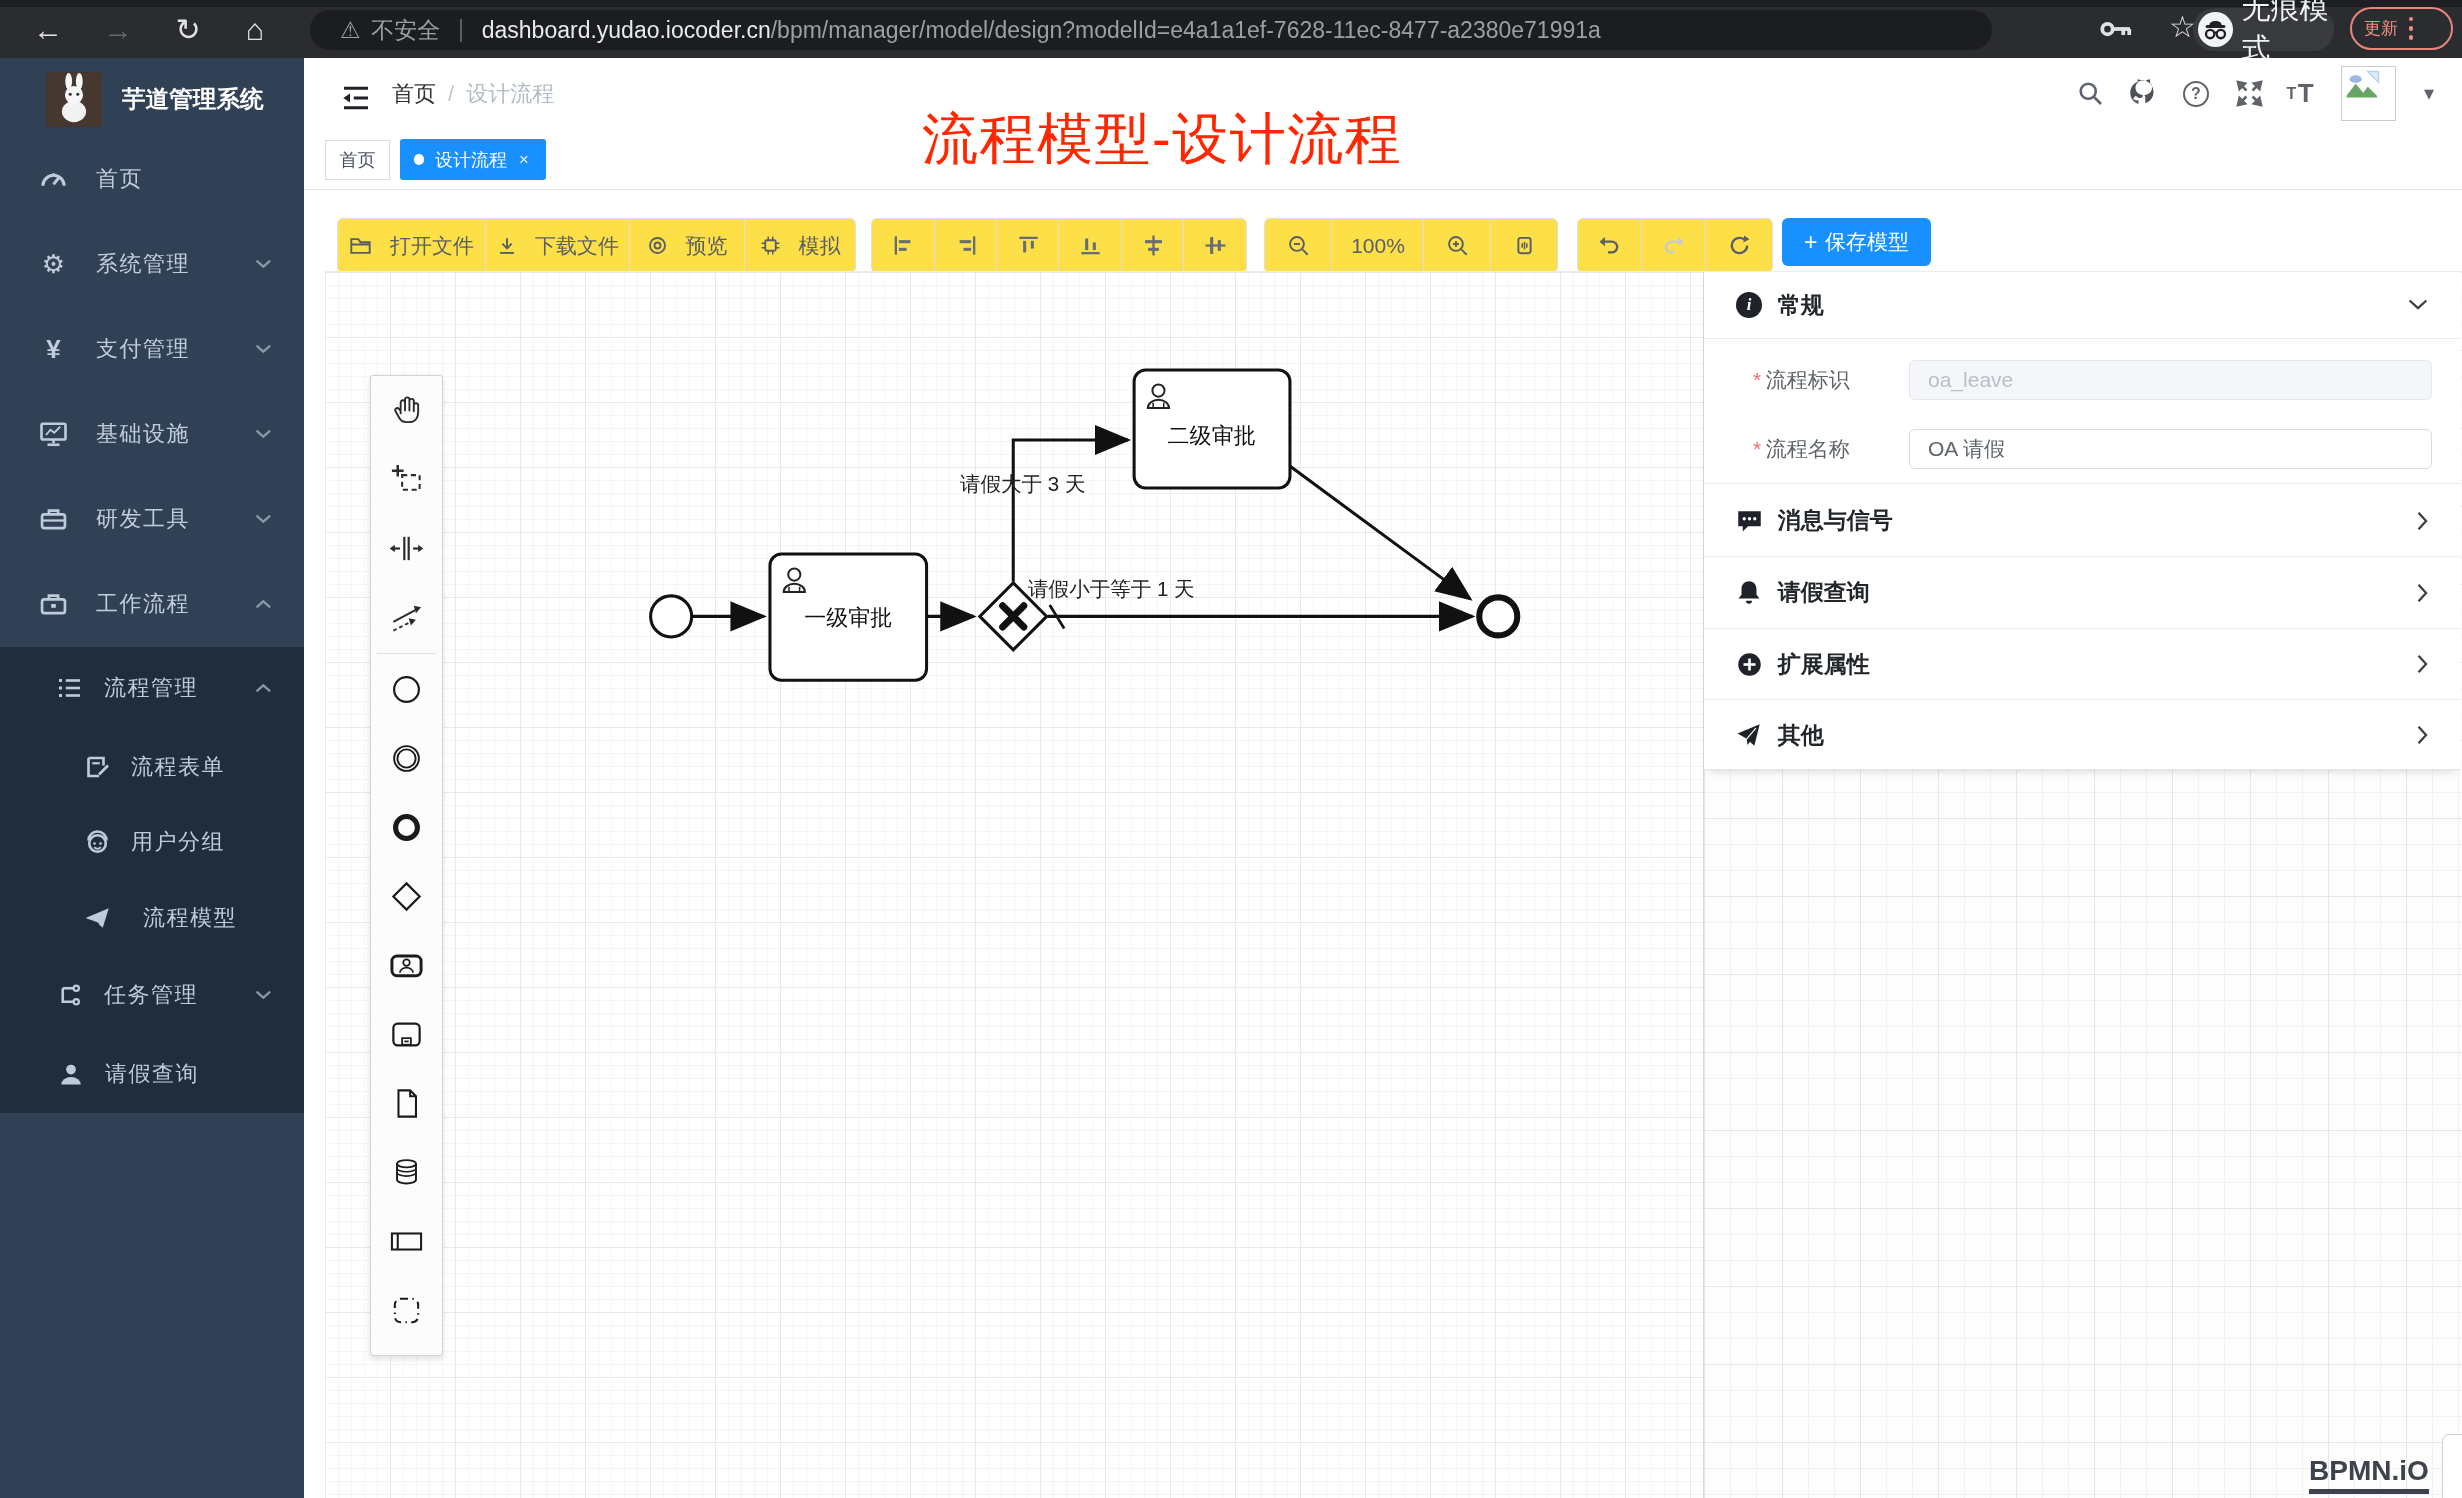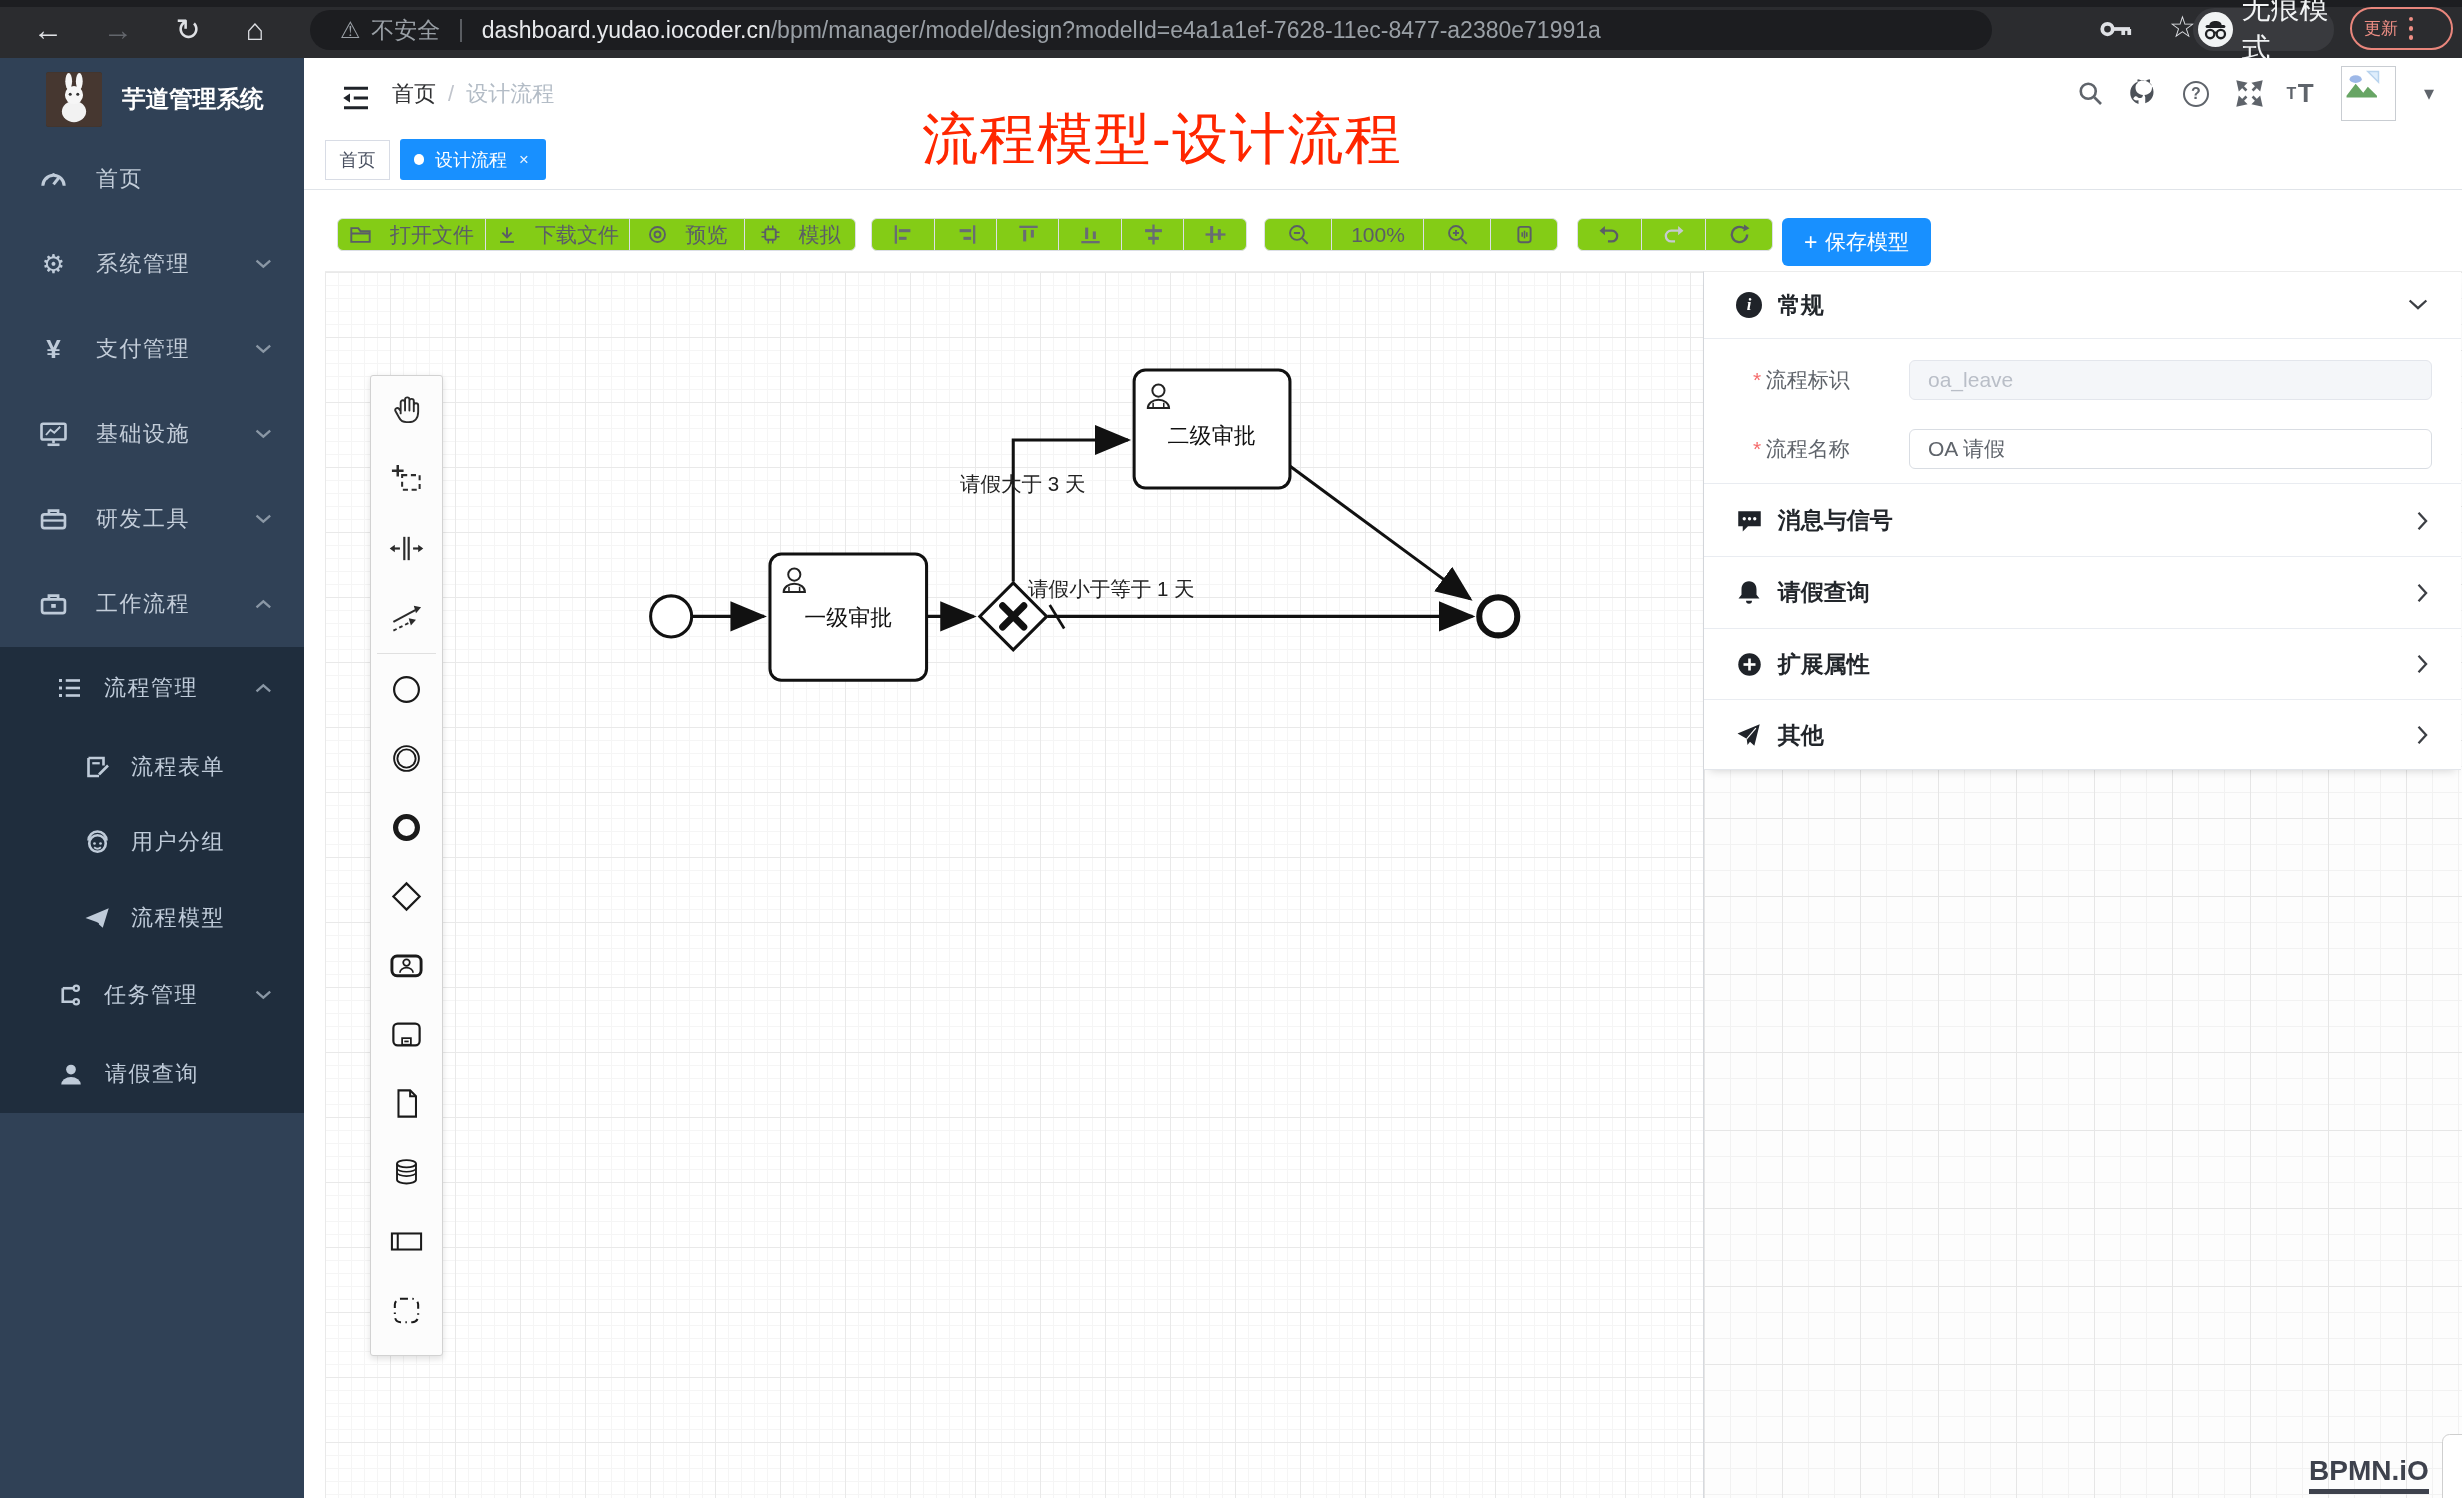--- a/index.html
+++ b/index.html
@@ -60,21 +60,21 @@
   #tab-home{position:absolute;left:21px;top:10.6px;width:65px;height:40px;border:1.5px solid #d8dce5;box-sizing:border-box;background:#fff;color:#495060;font-size:18px;display:flex;align-items:center;justify-content:center;}
   #tab-active{position:absolute;left:96px;top:10px;width:146px;height:41px;background:#1890ff;border-radius:3px;color:#fff;font-size:18px;display:flex;align-items:center;}
   #tab-active .dot{width:10.6px;height:10.6px;border-radius:50%;background:#fff;margin:0 10.6px 0 13.7px;font-size:0;}
   #tab-active .x{margin-left:12px;font-size:16.7px;color:#e8f3ff;}
 
   
   #annotation{position:absolute;left:922px;top:102px;font-size:56px;font-weight:500;color:#ff2600;letter-spacing:1.5px;z-index:50;}
 
   
   #workspace{position:absolute;left:304px;top:190px;width:2158px;height:1308px;background:#fff;}
-  .tbtn{position:absolute;top:28px;height:33px;background:#84cc16;border:1.5px solid #dcdfe6;box-sizing:border-box;display:flex;align-items:center;justify-content:center;gap:18px;font-size:21px;color:#5a5e66;}
+  .tbtn{position:absolute;top:28px;height:55px;background:#fde047;border:1.5px solid #dcdfe6;box-sizing:border-box;display:flex;align-items:center;justify-content:center;gap:18px;font-size:21px;color:#5a5e66;}
   .tbtn svg{flex:0 0 auto;}
   .first{border-radius:6px 0 0 6px;}
   .last{border-radius:0 6px 6px 0;}
   #savebtn{position:absolute;left:1478px;top:28px;width:149px;height:48px;background:#1890ff;border-radius:6px;color:#fff;font-size:21px;display:flex;align-items:center;justify-content:center;gap:7.6px;}
   #savebtn .plus{font-size:23px;}
 
   
   #canvas{position:absolute;left:21px;top:81px;width:1378px;height:1227px;border-top:0.8px solid #ececec;
     background-image:
       linear-gradient(to right,#e9e9e9 0.8px,transparent 0.8px),
@@ -291,21 +291,21 @@
             <circle cx="18" cy="19" r="11" fill="none" stroke="#bfcbd9" stroke-width="3.5"></circle>
             <path d="M6 15 a12 12 0 0 1 24 0" fill="none" stroke="#bfcbd9" stroke-width="3.5"></path>
             <circle cx="14" cy="19" r="1.8" fill="#bfcbd9"></circle>
               <circle cx="22" cy="19" r="1.8" fill="#bfcbd9"></circle>
             <path d="M13.5 24 q4.5 4 9 0" fill="none" stroke="#bfcbd9" stroke-width="2.5"></path>
           </svg>
         </span>
         <span class="lb" style="margin-left:20px;">用户分组</span>
       </div>
 
-      <div class="smi" style="top:233px;height:75px;">
+      <div class="smi" style="top:233px;height:75px;gap:12px;">
         <span style="margin-left:84px;">
           <svg width="27" height="24" viewBox="0 0 36 32">
             <polygon points="2,16 33,3 25,29 16,21" fill="#bfcbd9"></polygon>
             <polygon points="16,21 18,28 20,23" fill="#1f2d3d"></polygon>
           </svg>
         </span>
         <span class="lb" style="margin-left:20px;">流程模型</span>
       </div>
 
       <div class="smi" style="top:308px;height:79px;">

